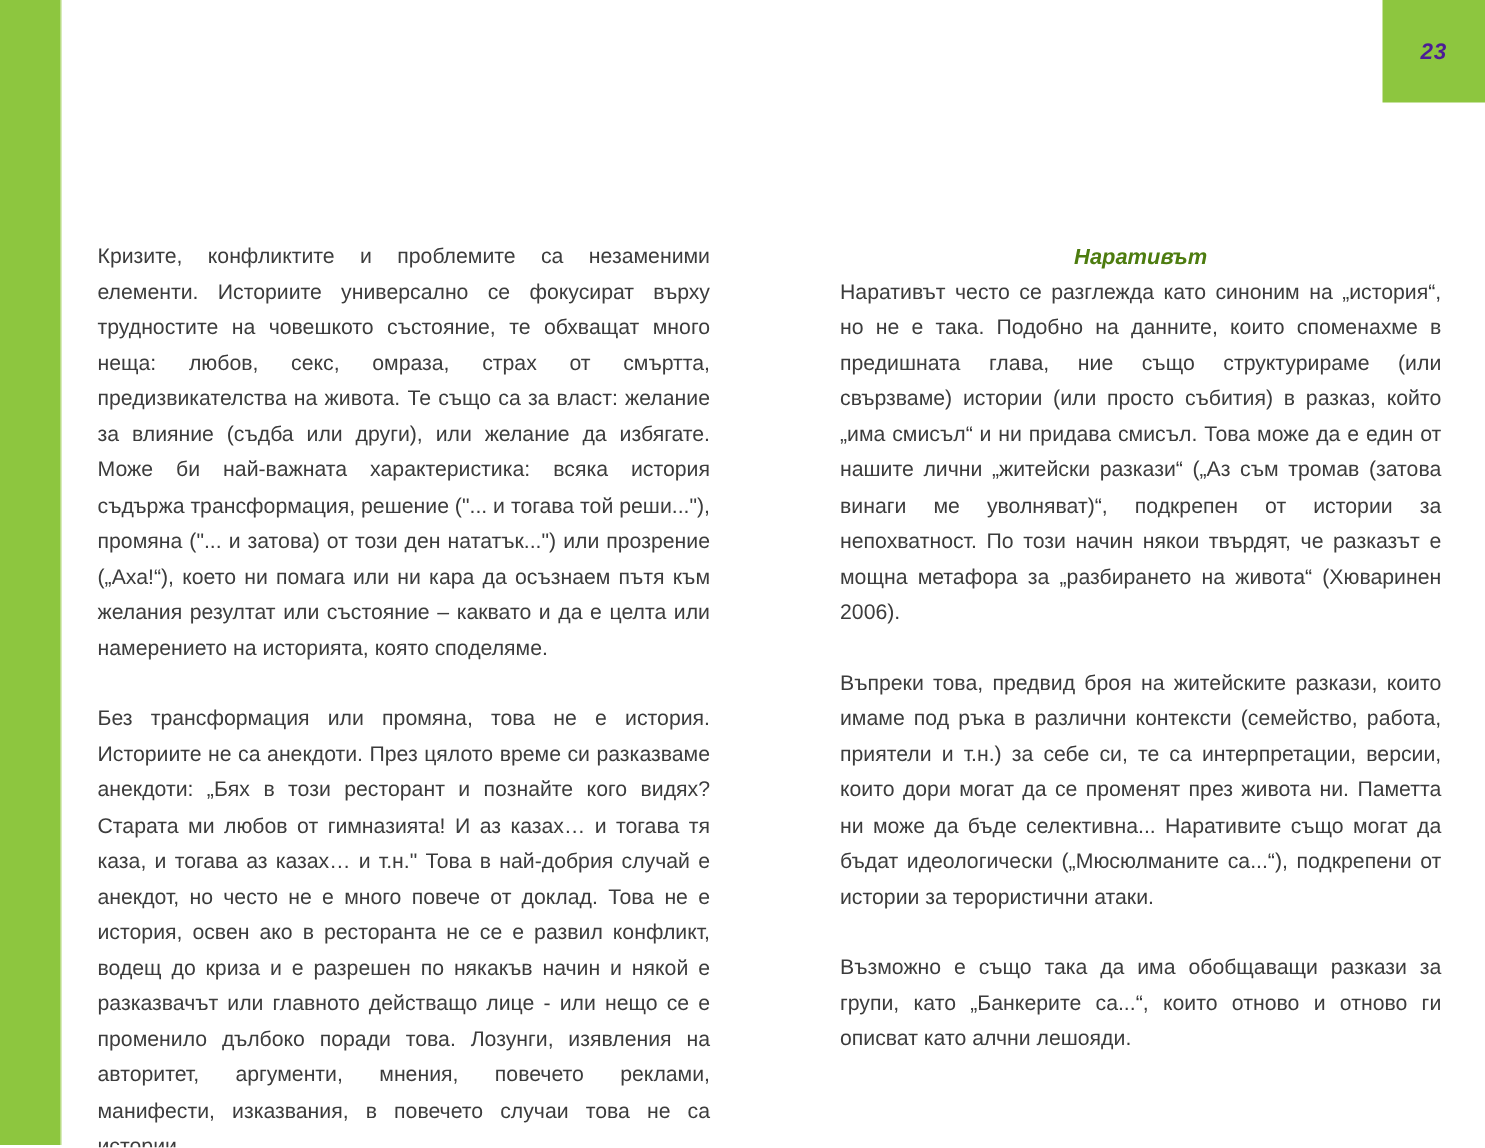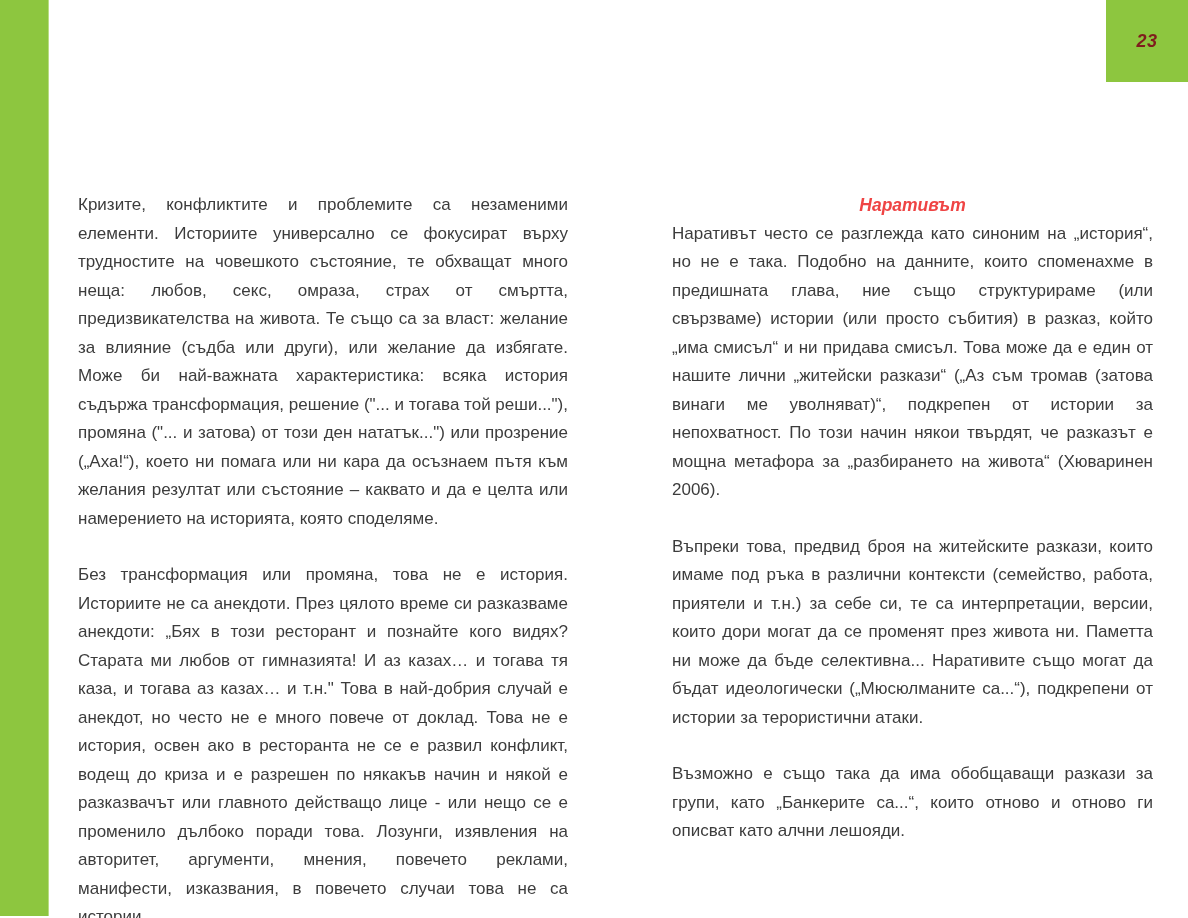--- a/index.html
+++ b/index.html
@@ -29,41 +29,41 @@
     top: 0;
     left: 1106px;
     width: 82px;
     height: 82px;
     background: #8dc63f;
     display: flex;
     align-items: center;
     justify-content: center;
   }
   .page-number {
-    color: #7f1d1d;
+    color: #4c1d95;
     font-size: 18px;
     font-weight: bold;
     font-style: italic;
     letter-spacing: 0.5px;
   }
   .col {
     position: absolute;
     top: 191px;
     color: #3c3c3c;
     font-size: 17px;
     line-height: 28.5px;
     text-align: justify;
   }
   .col-left  { left: 78px;  width: 490px; }
   .col-right { left: 672px; width: 481px; }
   .col p {
     margin: 0 0 28px 0;
   }
   .heading {
-    color: #ef4444;
+    color: #4d7c0f;
     font-weight: bold;
     font-style: italic;
     font-size: 17.5px;
     line-height: 28.5px;
     margin: 0;
   }
   .heading-justified {
     text-align: justify;
     text-align-last: justify;
   }

